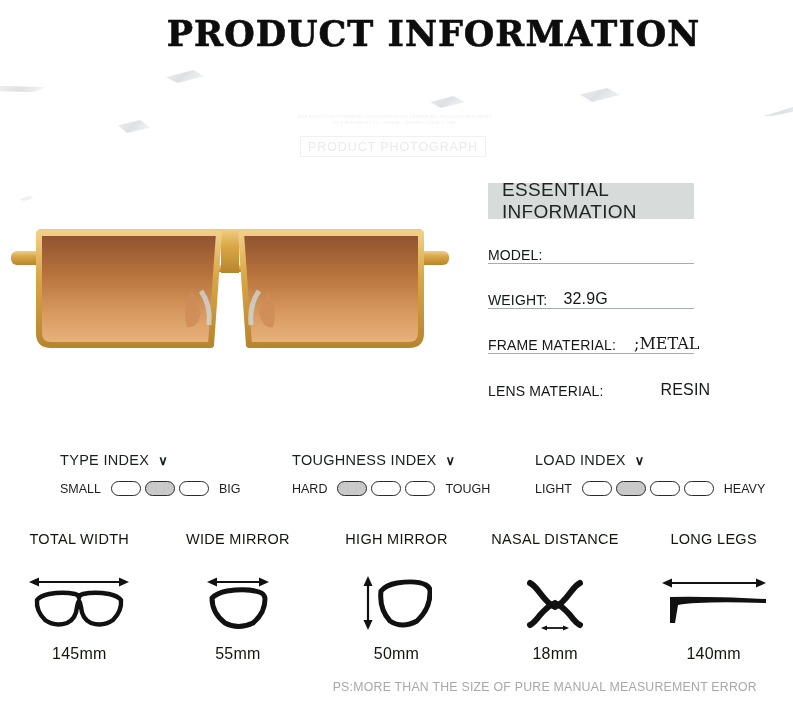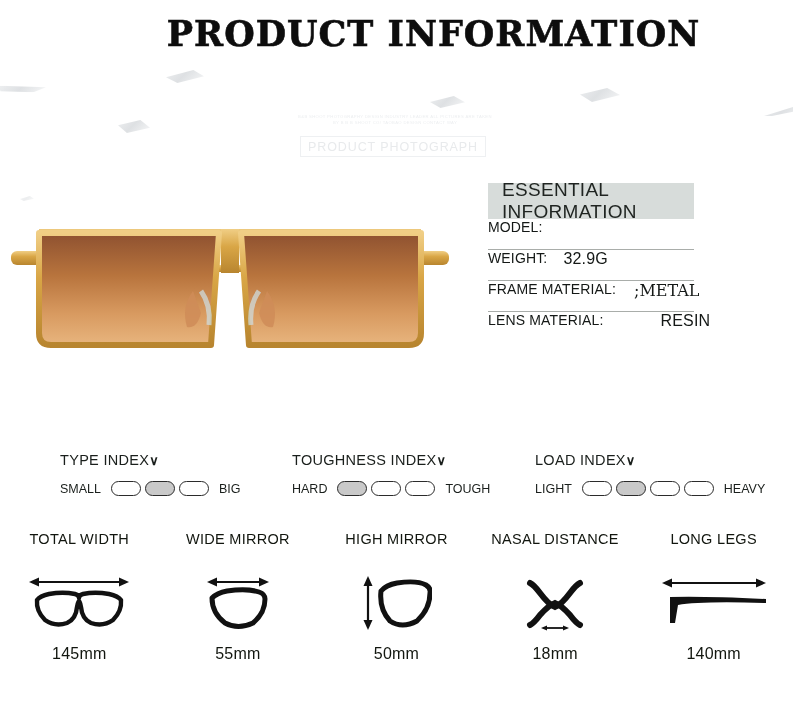--- a/index.html
+++ b/index.html
@@ -60,41 +60,41 @@
   #glasses { position:absolute; left:5px; top:10px; }
 
   
   #info-panel { position:absolute; left:488px; top:183px; width:206px; }
   #info-head {
     height:36px; background:#d7dcda;
     display:flex; align-items:center; padding-left:14px;
     font-size:19px; color:#1f2421; letter-spacing:.3px;
   }
   .info-row {
-    height:31px;
-    display:flex; align-items:flex-start;
+    height:45px;
+    display:flex; align-items:flex-end;
     border-bottom:1px solid #a9adaa;
     font-size:14px; color:#141816;
     white-space:nowrap;
   }
   .info-row:last-child { border-bottom:none;gap:41px; }
   .info-key { letter-spacing:.15px; }
   .info-val { margin-left:16px; font-size:16px; letter-spacing:.2px; }
   .serif-val {
     font-family:"DejaVu Serif", serif;
     font-size:16px;
     margin-left:18px;
     letter-spacing:0;
   }
 
   
   .idx { position:absolute; }
   .idx-title {
     font-size:14.5px; color:#1a1f1c; letter-spacing:.3px;
-    display:flex; align-items:center; 
+    display:flex; align-items:center; gap:9px;
     white-space:nowrap;
   }
   .chev { font-size:13px; font-weight:bold; }
   .idx-scale {
     margin-top:13px;
     display:flex; align-items:center; gap:5px;
     font-size:12.5px; color:#1a1f1c;
     white-space:nowrap;
   }
   .pills { display:flex; gap:4px; margin:0 5px; }
@@ -334,14 +334,15 @@
             <polygon points="108,10 98,5.5 98,14.5" fill="#111"></polygon>
             <path d="M12 24 L12 50 L17 50 L20 32 Q42 28 108 30 L108 26 Q46 23 12 24 Z" fill="#111"></path>
           </svg>
         </div>
         <div class="meas-val">140mm</div>
       </div>
 
     </div>
   </div>
 
+  <div id="footer">PS:MORE THAN THE SIZE OF PURE MANUAL MEASUREMENT ERROR</div>
 
 </div>
 
 </body></html>

